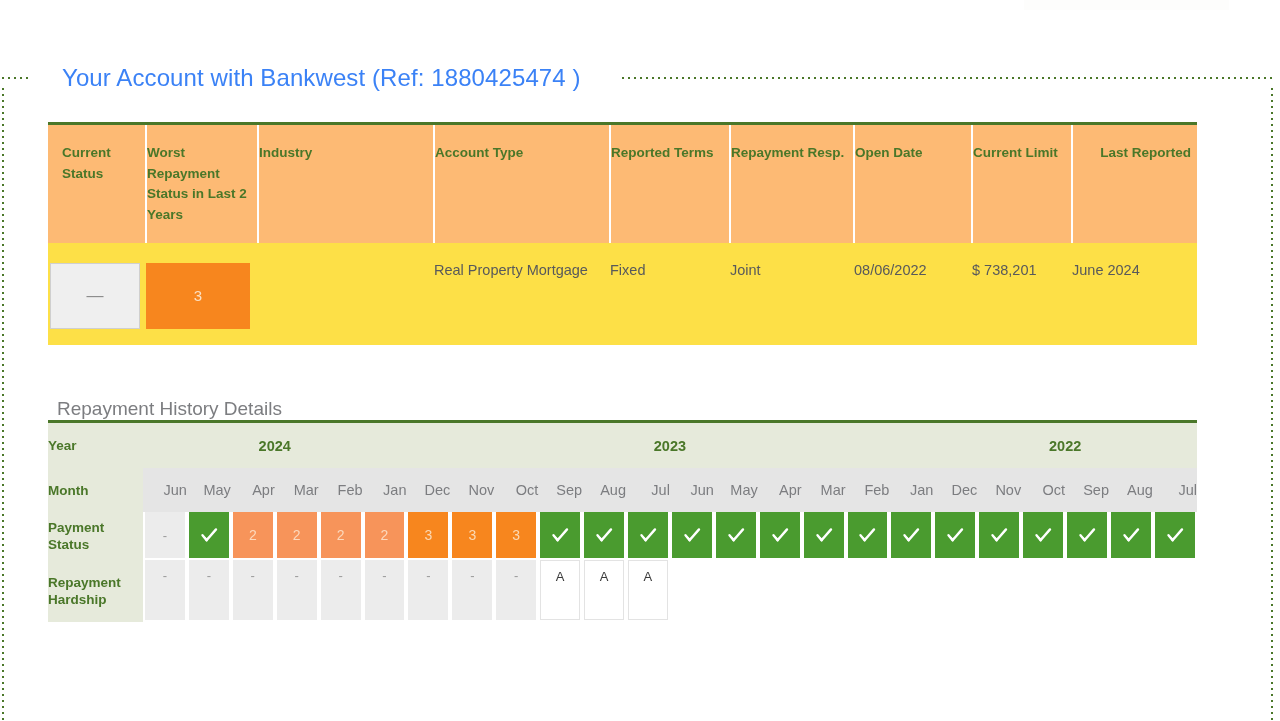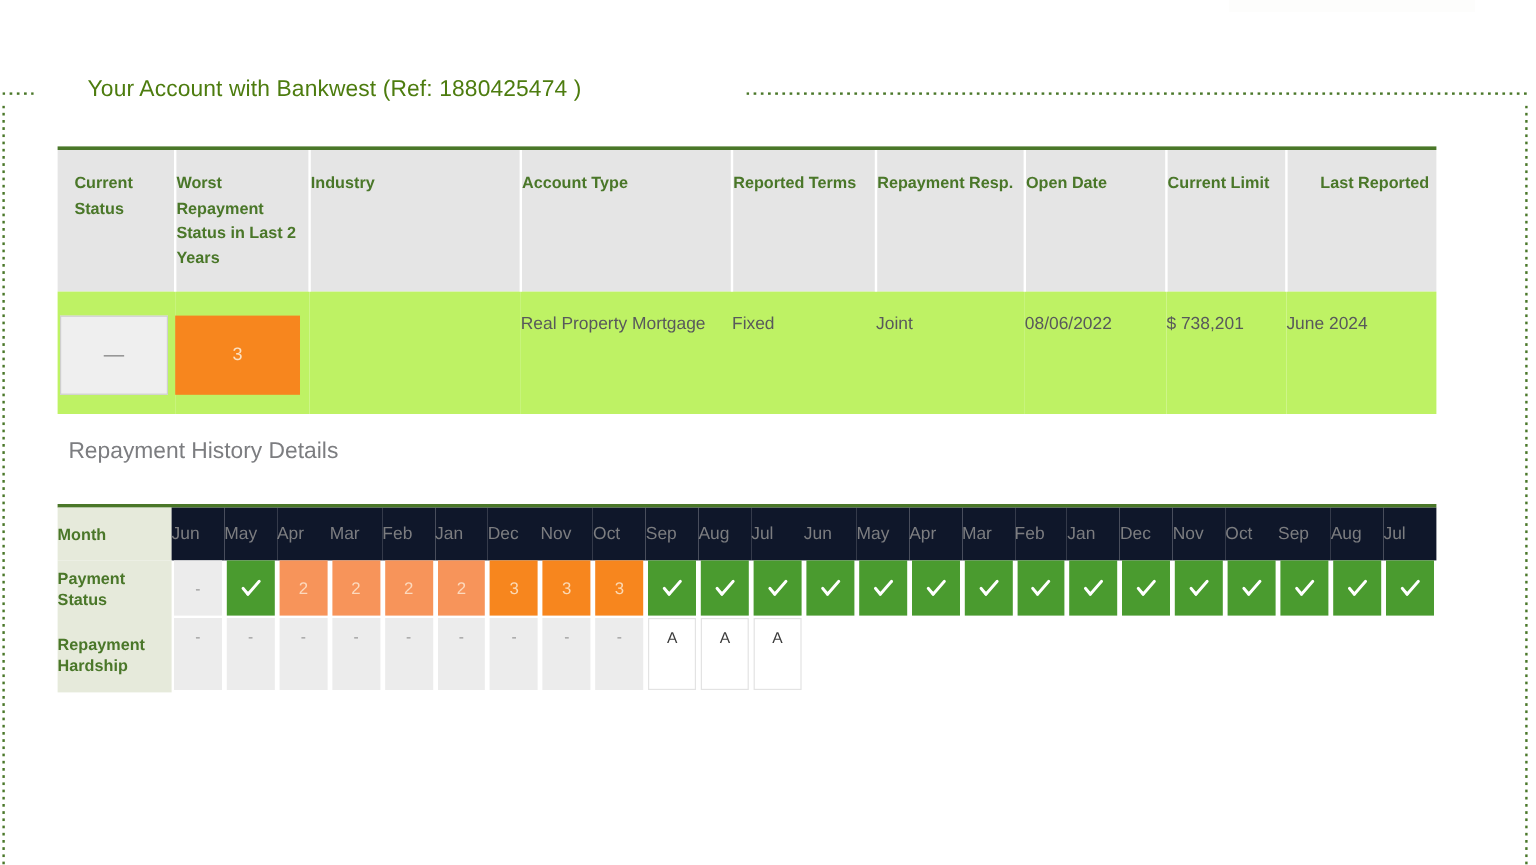--- a/index.html
+++ b/index.html
@@ -64,24 +64,24 @@
     left: 1024px;
     top: 0px;
     width: 205px;
     height: 10px;
     background: #fdfdfc;
   }
 
   
   .page-title {
     position: absolute;
-    left: 73px;
+    left: 62px;
     top: 64px;
-    font-size: 19px;
-    color: #4d7c0f;
+    font-size: 24px;
+    color: #3b82f6;
     letter-spacing: 0.1px;
     white-space: nowrap;
   }
 
   
   .tbl {
     border-collapse: collapse;
     table-layout: fixed;
   }
 
@@ -94,35 +94,35 @@
   }
   .acct-rule {
     height: 3px;
     background: #4a7729;
     width: 100%;
   }
   table.acct {
     width: 1149px;
   }
   table.acct th {
-    background: #e5e5e5;
+    background: #fdba74;
     color: #4a7729;
     font-size: 13.5px;
     font-weight: bold;
     text-align: left;
     vertical-align: top;
     padding: 18px 6px 18px 0;
     line-height: 20.5px;
     border-right: 2px solid #ffffff;
   }
   table.acct th:first-child { padding-left: 14px; }
   table.acct th:last-child { border-right: none; text-align: right; }
 
   table.acct td {
-    background: #bef264;
+    background: #fde047;
     color: #58595b;
     font-size: 14.5px;
     vertical-align: top;
     padding: 16px 6px 16px 0;
     line-height: 22px;
     height: 70px;
     box-sizing: border-box;
   }
   td.cell-status { background: #e6eadb; padding: 0; }
   td.cell-worst  { background: #e6eadb; padding: 0; }
@@ -153,20 +153,21 @@
     box-sizing: border-box;
   }
 
   
   .sec-head {
     position: absolute;
     left: 57px;
     font-size: 19px;
     color: #7c7d80;
     white-space: nowrap;
+    margin-top: 32px;
   }
   .sec-head.rhd { top: 366px; }
   .sec-head.aic { top: 677px; }
 
   
   .rh-wrap {
     position: absolute;
     left: 48px;
     top: 420px;
     width: 1149px;
@@ -201,24 +202,24 @@
     font-weight: bold;
     text-align: center;
     height: 45px;
     vertical-align: middle;
     border-right: 2px solid #ffffff;
     border-bottom: 2px solid #ffffff;
   }
   .yearcell.last { border-right: none; }
 
   .monthcell {
-    background: #0f172a;
+    background: #e5e5e5;
     color: #7c7d80;
     font-size: 14.5px;
-    text-align: left;
+    text-align: right;
     height: 44px;
     vertical-align: middle;
   }
 
   .psrow td.badge-wrap { height: 48px; vertical-align: top; }
   .badge {
     height: 46px;
     margin: 0 2px;
     display: flex;
     align-items: center;
@@ -336,20 +337,26 @@
           <col style="width: 43.9167px;">
           <col style="width: 43.9167px;">
           <col style="width: 43.9167px;">
           <col style="width: 43.9167px;">
           <col style="width: 43.9167px;">
           <col style="width: 43.9167px;">
           <col style="width: 43.9167px;">
           <col style="width: 43.9167px;">
         </colgroup>
       <tbody>
+        <tr id="row-year">
+          <td class="lbl" style="height:45px">Year</td>
+        <td class="yearcell" colspan="6">2024</td>
+            <td class="yearcell" colspan="12">2023</td>
+            <td class="yearcell last" colspan="6">2022</td>
+          </tr>
         <tr id="row-month">
           <td class="lbl" style="height:44px">Month</td>
         <td class="monthcell">Jun</td>
             <td class="monthcell">May</td>
             <td class="monthcell">Apr</td>
             <td class="monthcell">Mar</td>
             <td class="monthcell">Feb</td>
             <td class="monthcell">Jan</td>
             <td class="monthcell">Dec</td>
             <td class="monthcell">Nov</td>

